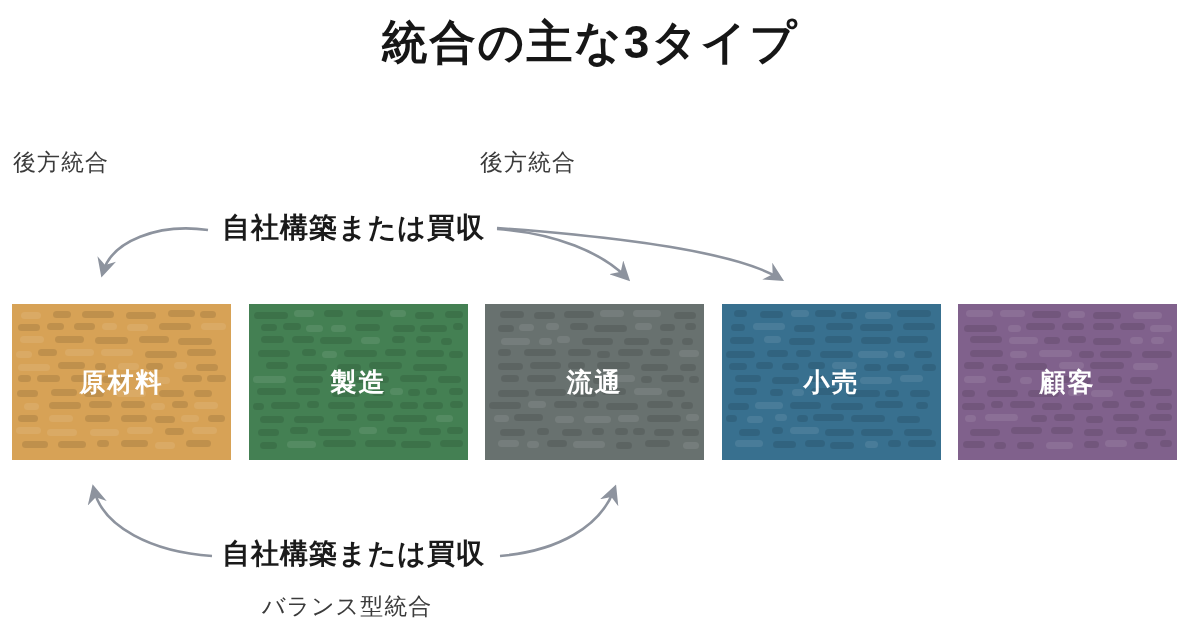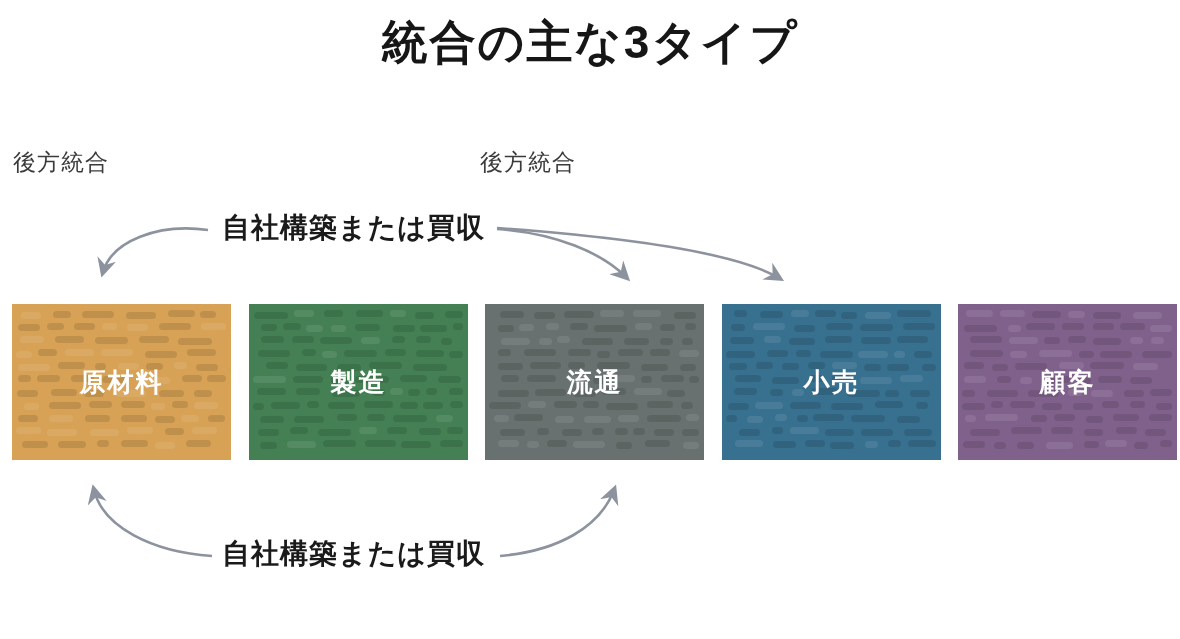--- a/index.html
+++ b/index.html
@@ -40,20 +40,21 @@
 <div class="canvas">
 
   <div class="title">統合の主な3タイプ</div>
 
   <div class="side-label backward">後方統合</div>
   <div class="side-label forward">後方統合</div>
 
   <div class="bold-label top">自社構築または買収</div>
   <div class="bold-label bottom">自社構築または買収</div>
 
+  <div class="balanced-label">バランス型統合</div>
 
   <div class="chain-row">
       <div class="chain-box" style="left: 249px; background: rgb(68, 128, 83);">
         <div class="dash" style="left: 5.10846px; top: 7.66804px; width: 33.6106px; background: rgba(0, 0, 0, 0.11);"></div>
         <div class="dash" style="left: 45.3775px; top: 5.90606px; width: 19.9837px; background: rgba(255, 255, 255, 0.09);"></div>
         <div class="dash" style="left: 74.8107px; top: 5.94654px; width: 19.6078px; background: rgba(0, 0, 0, 0.11);"></div>
         <div class="dash" style="left: 107.416px; top: 5.64135px; width: 27.088px; background: rgba(0, 0, 0, 0.11);"></div>
         <div class="dash" style="left: 141.042px; top: 5.73121px; width: 15.7327px; background: rgba(255, 255, 255, 0.09);"></div>
         <div class="dash" style="left: 166.005px; top: 7.51244px; width: 19.3322px; background: rgba(0, 0, 0, 0.11);"></div>
         <div class="dash" style="left: 195.943px; top: 6.50354px; width: 18.057px; background: rgba(0, 0, 0, 0.11);"></div>

